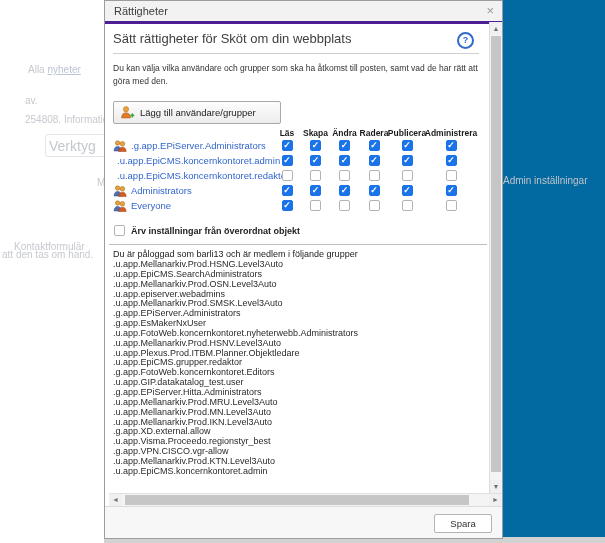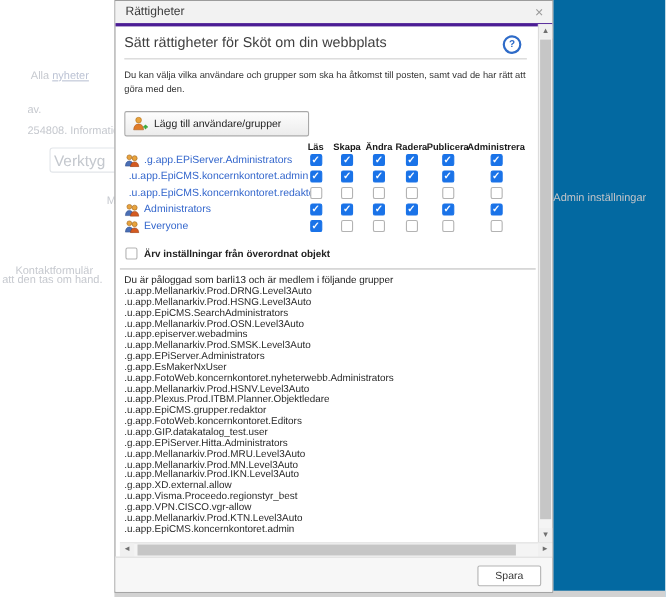--- a/index.html
+++ b/index.html
@@ -239,21 +239,20 @@
     </div>
 
     <div class="inherit-row">
       <span class="cb"></span>
       <label>Ärv inställningar från överordnat objekt</label>
     </div>
 
     <div class="divider2"></div>
     <div class="member-intro">Du är påloggad som barli13 och är medlem i följande grupper</div>
     <div class="group-list">
-        <div class="grp-line">.u.app.Mellanarkiv.Prod.DRNG.Level3Auto</div>
         <div class="grp-line">.u.app.Mellanarkiv.Prod.HSNG.Level3Auto</div>
         <div class="grp-line">.u.app.EpiCMS.SearchAdministrators</div>
         <div class="grp-line">.u.app.Mellanarkiv.Prod.OSN.Level3Auto</div>
         <div class="grp-line">.u.app.episerver.webadmins</div>
         <div class="grp-line">.u.app.Mellanarkiv.Prod.SMSK.Level3Auto</div>
         <div class="grp-line">.g.app.EPiServer.Administrators</div>
         <div class="grp-line">.g.app.EsMakerNxUser</div>
         <div class="grp-line">.u.app.FotoWeb.koncernkontoret.nyheterwebb.Administrators</div>
         <div class="grp-line">.u.app.Mellanarkiv.Prod.HSNV.Level3Auto</div>
         <div class="grp-line">.u.app.Plexus.Prod.ITBM.Planner.Objektledare</div>

